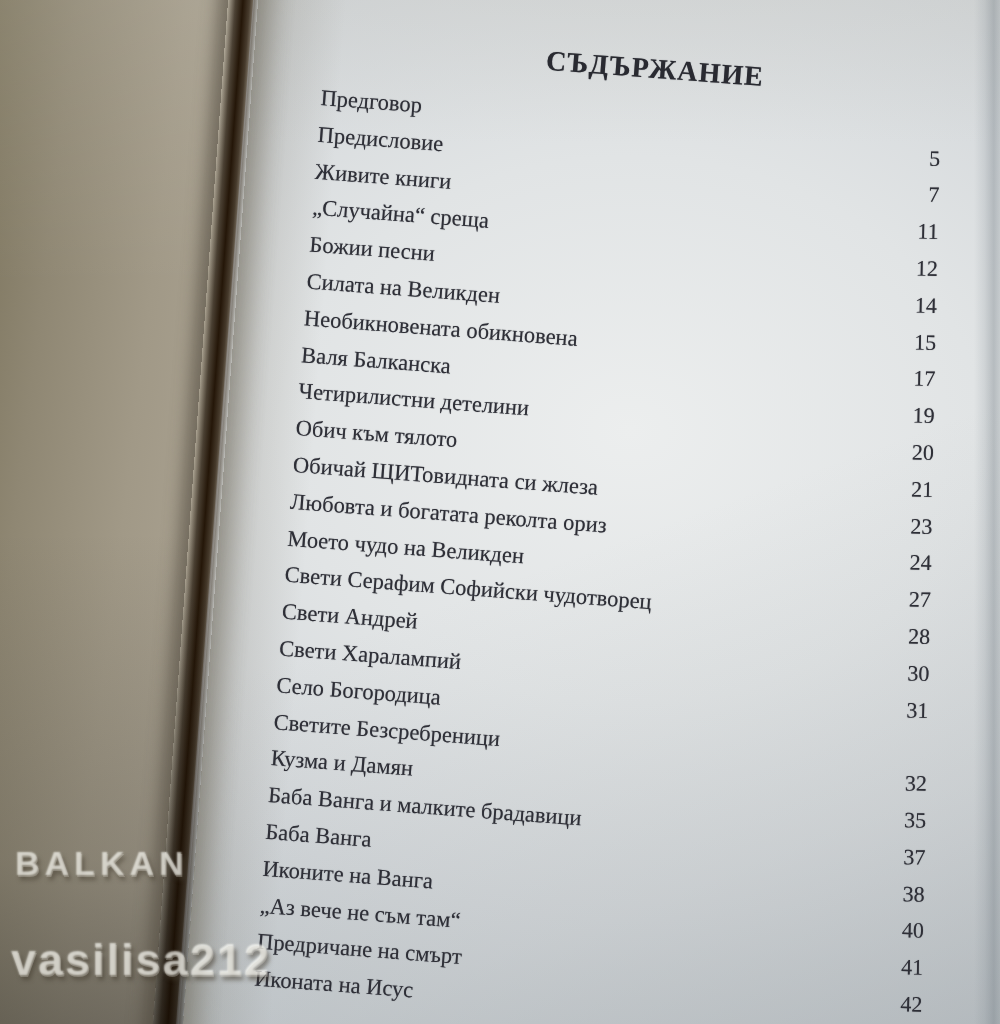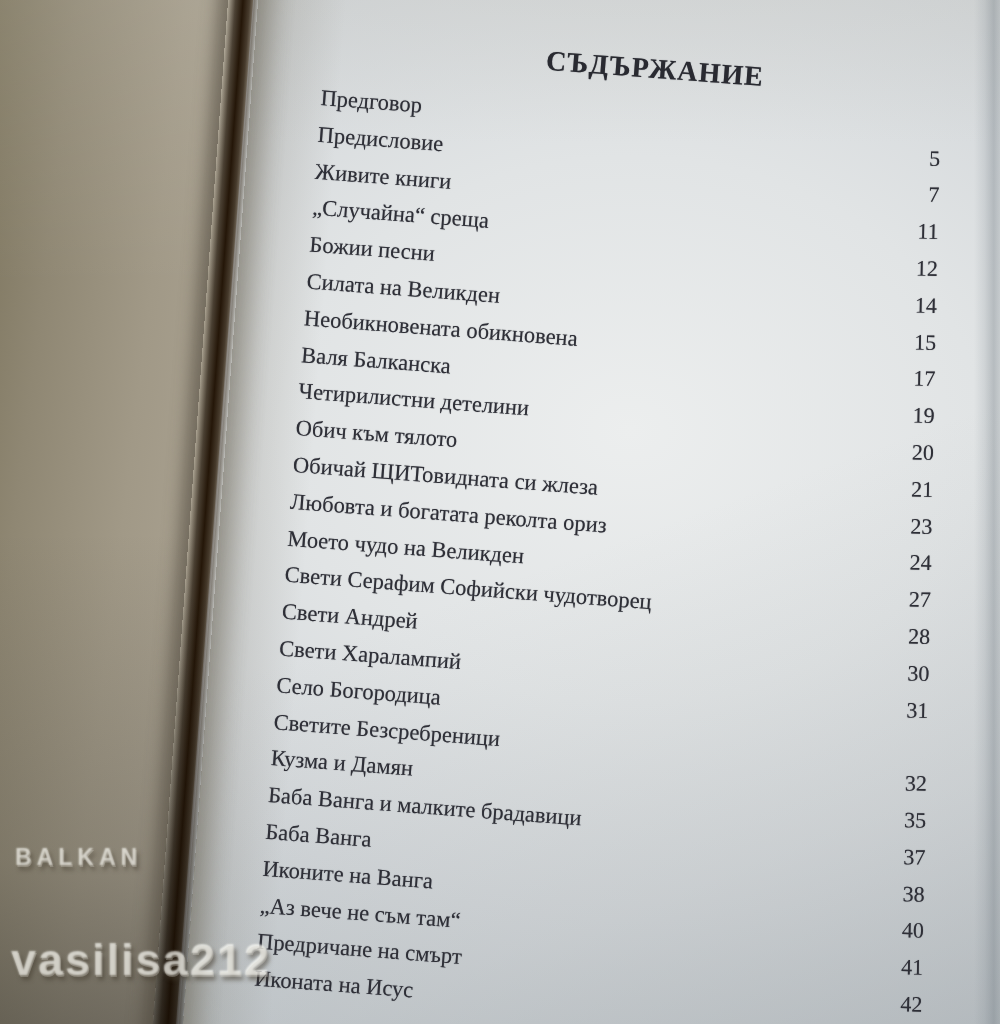--- a/index.html
+++ b/index.html
@@ -56,21 +56,21 @@
     color:#2e2f37; text-shadow:0 0 1px rgba(46,47,55,0.55);
   }
   .num-row { height:36.8px; line-height:36.8px; font-size:22px; }
   
   .wm {
     position:absolute; z-index:30; white-space:nowrap;
     font-family:"Liberation Sans", sans-serif; font-weight:700;
     color:rgba(213,210,200,0.30);
     text-shadow:-1px -2px 2px rgba(255,255,250,0.70), 2px 3px 4px rgba(68,60,48,0.55);
   }
-  .wm-balkan   { left:16px; top:846px; font-size:23px; letter-spacing:5px; }
+  .wm-balkan   { left:16px; top:846px; font-size:34px; letter-spacing:5px; }
   .wm-auction  { left:2px;  top:848px; font-size:104px; line-height:108px; letter-spacing:-2px; }
   .wm-vasilisa { left:12px; top:936px; font-size:45px; letter-spacing:2px; }
 </style>
 </head>
 <body>
 
 <div class="photo">
 
   <div class="left-page"></div>
   <div class="curve-shade"></div>

